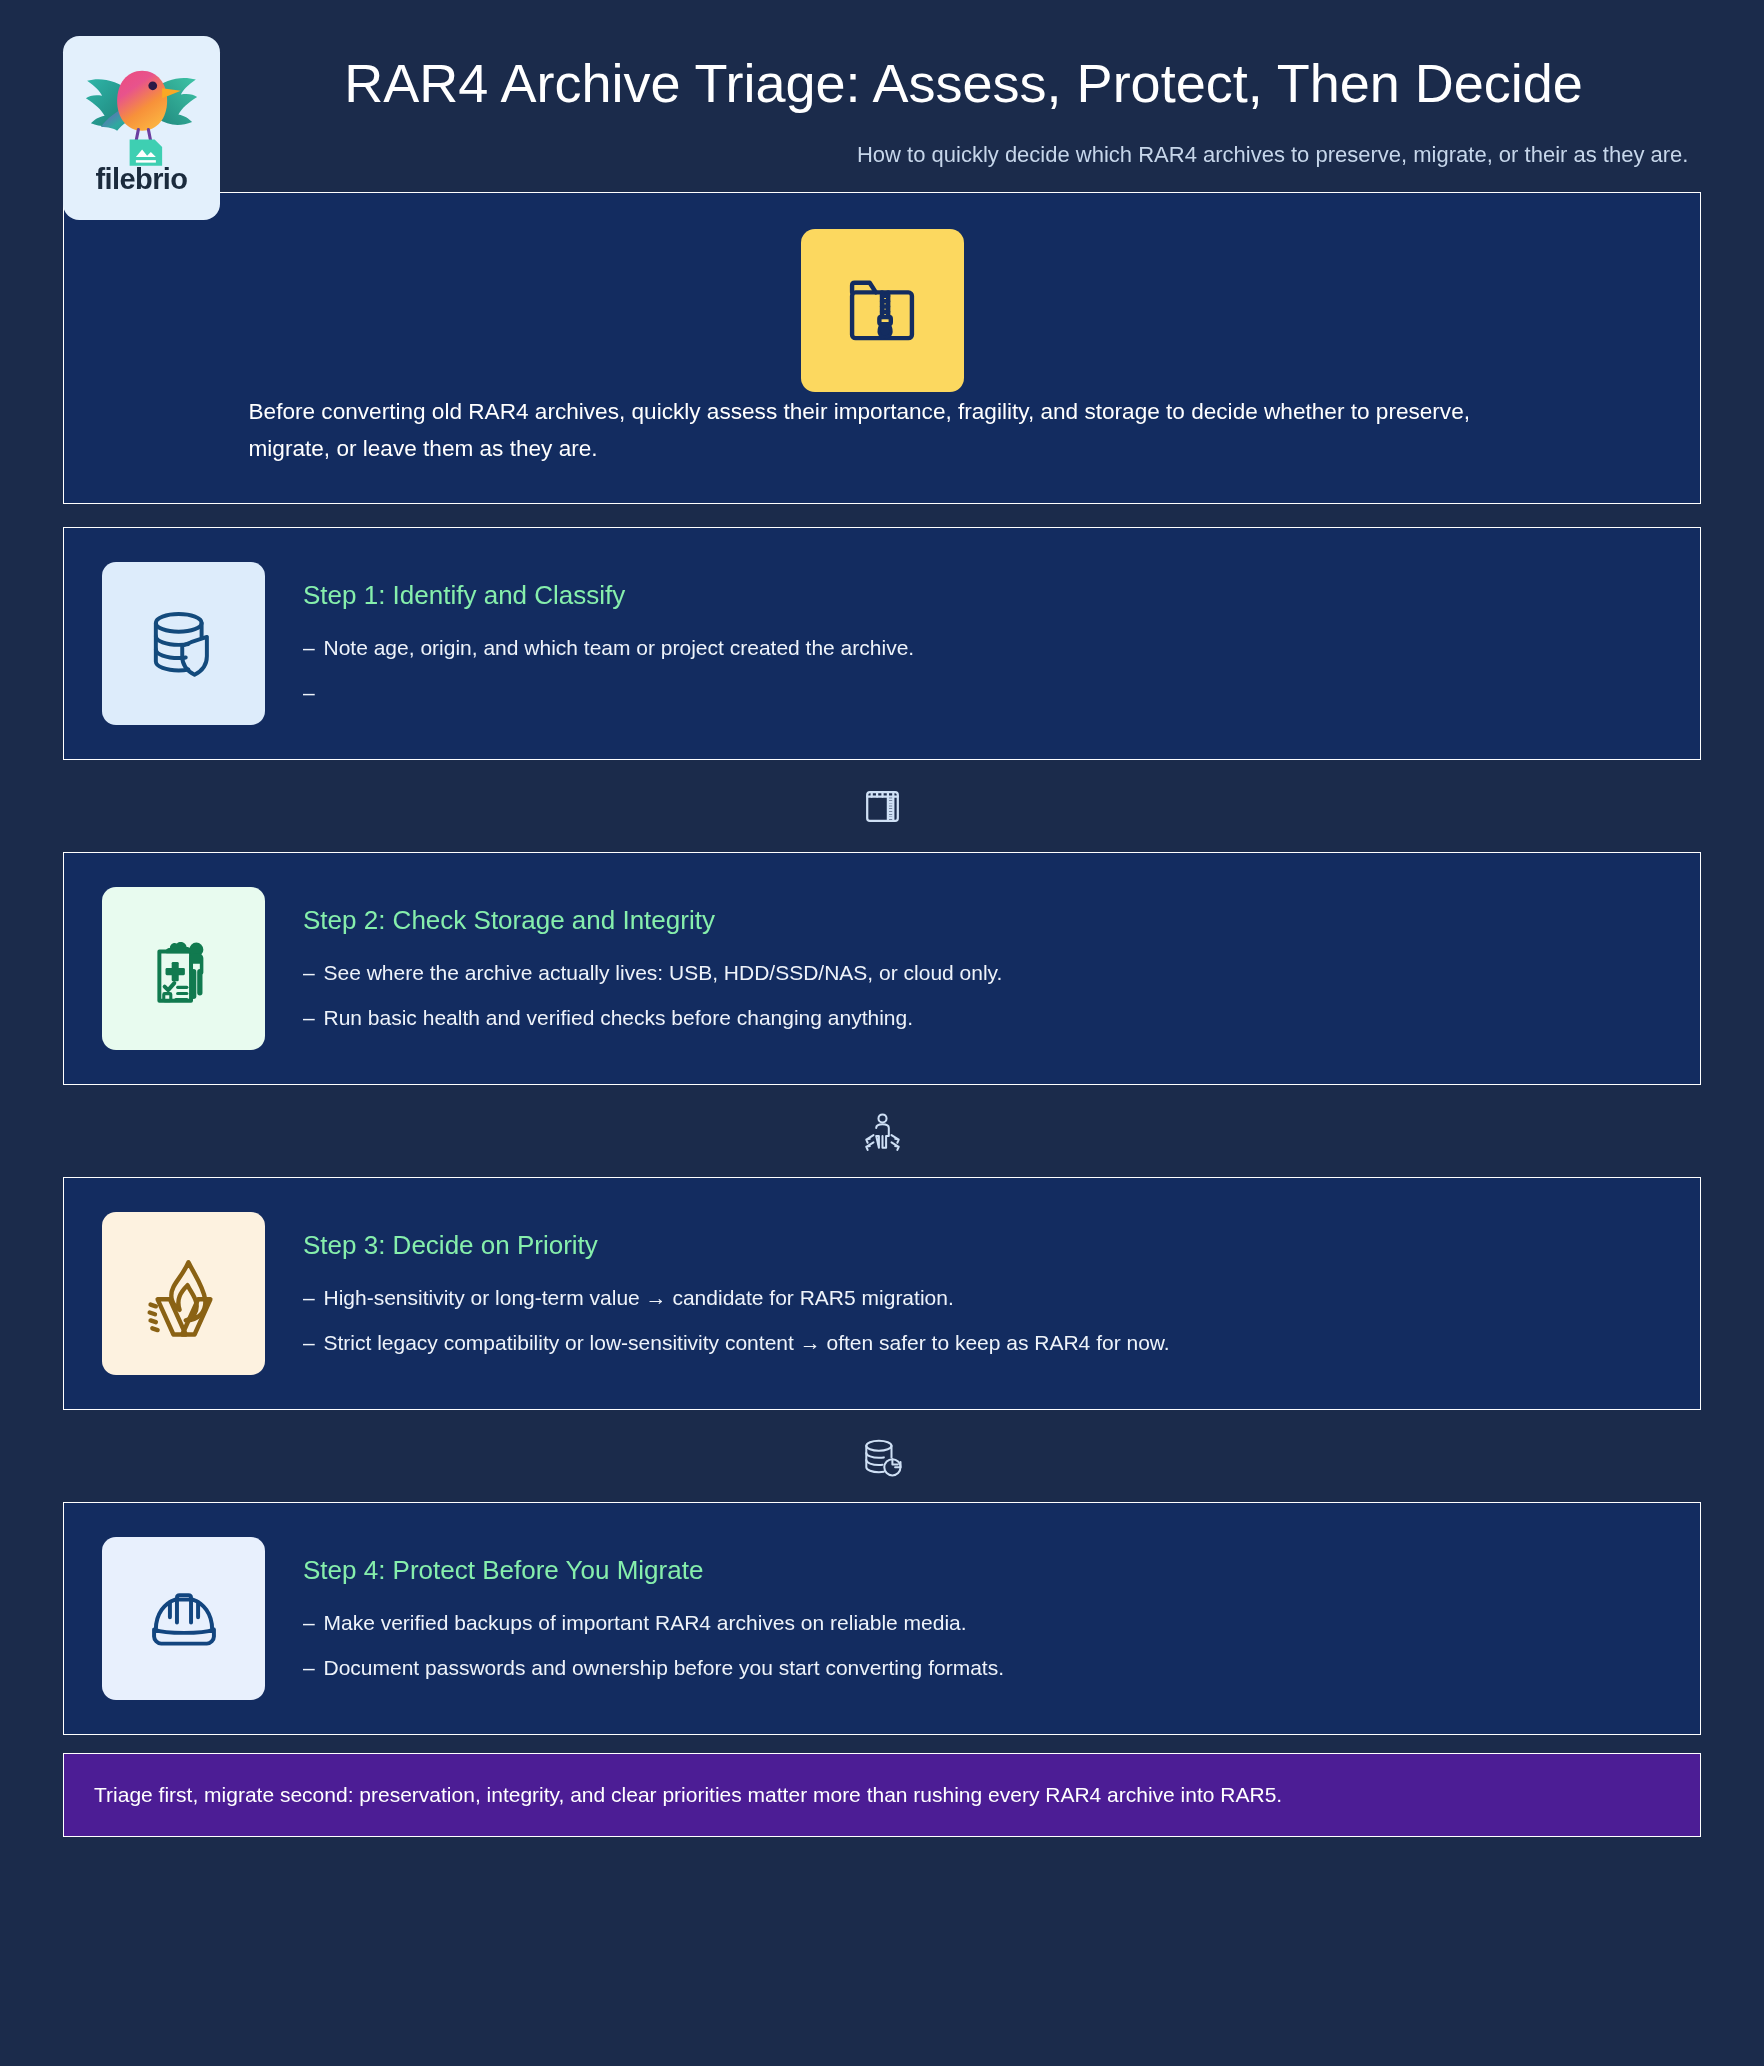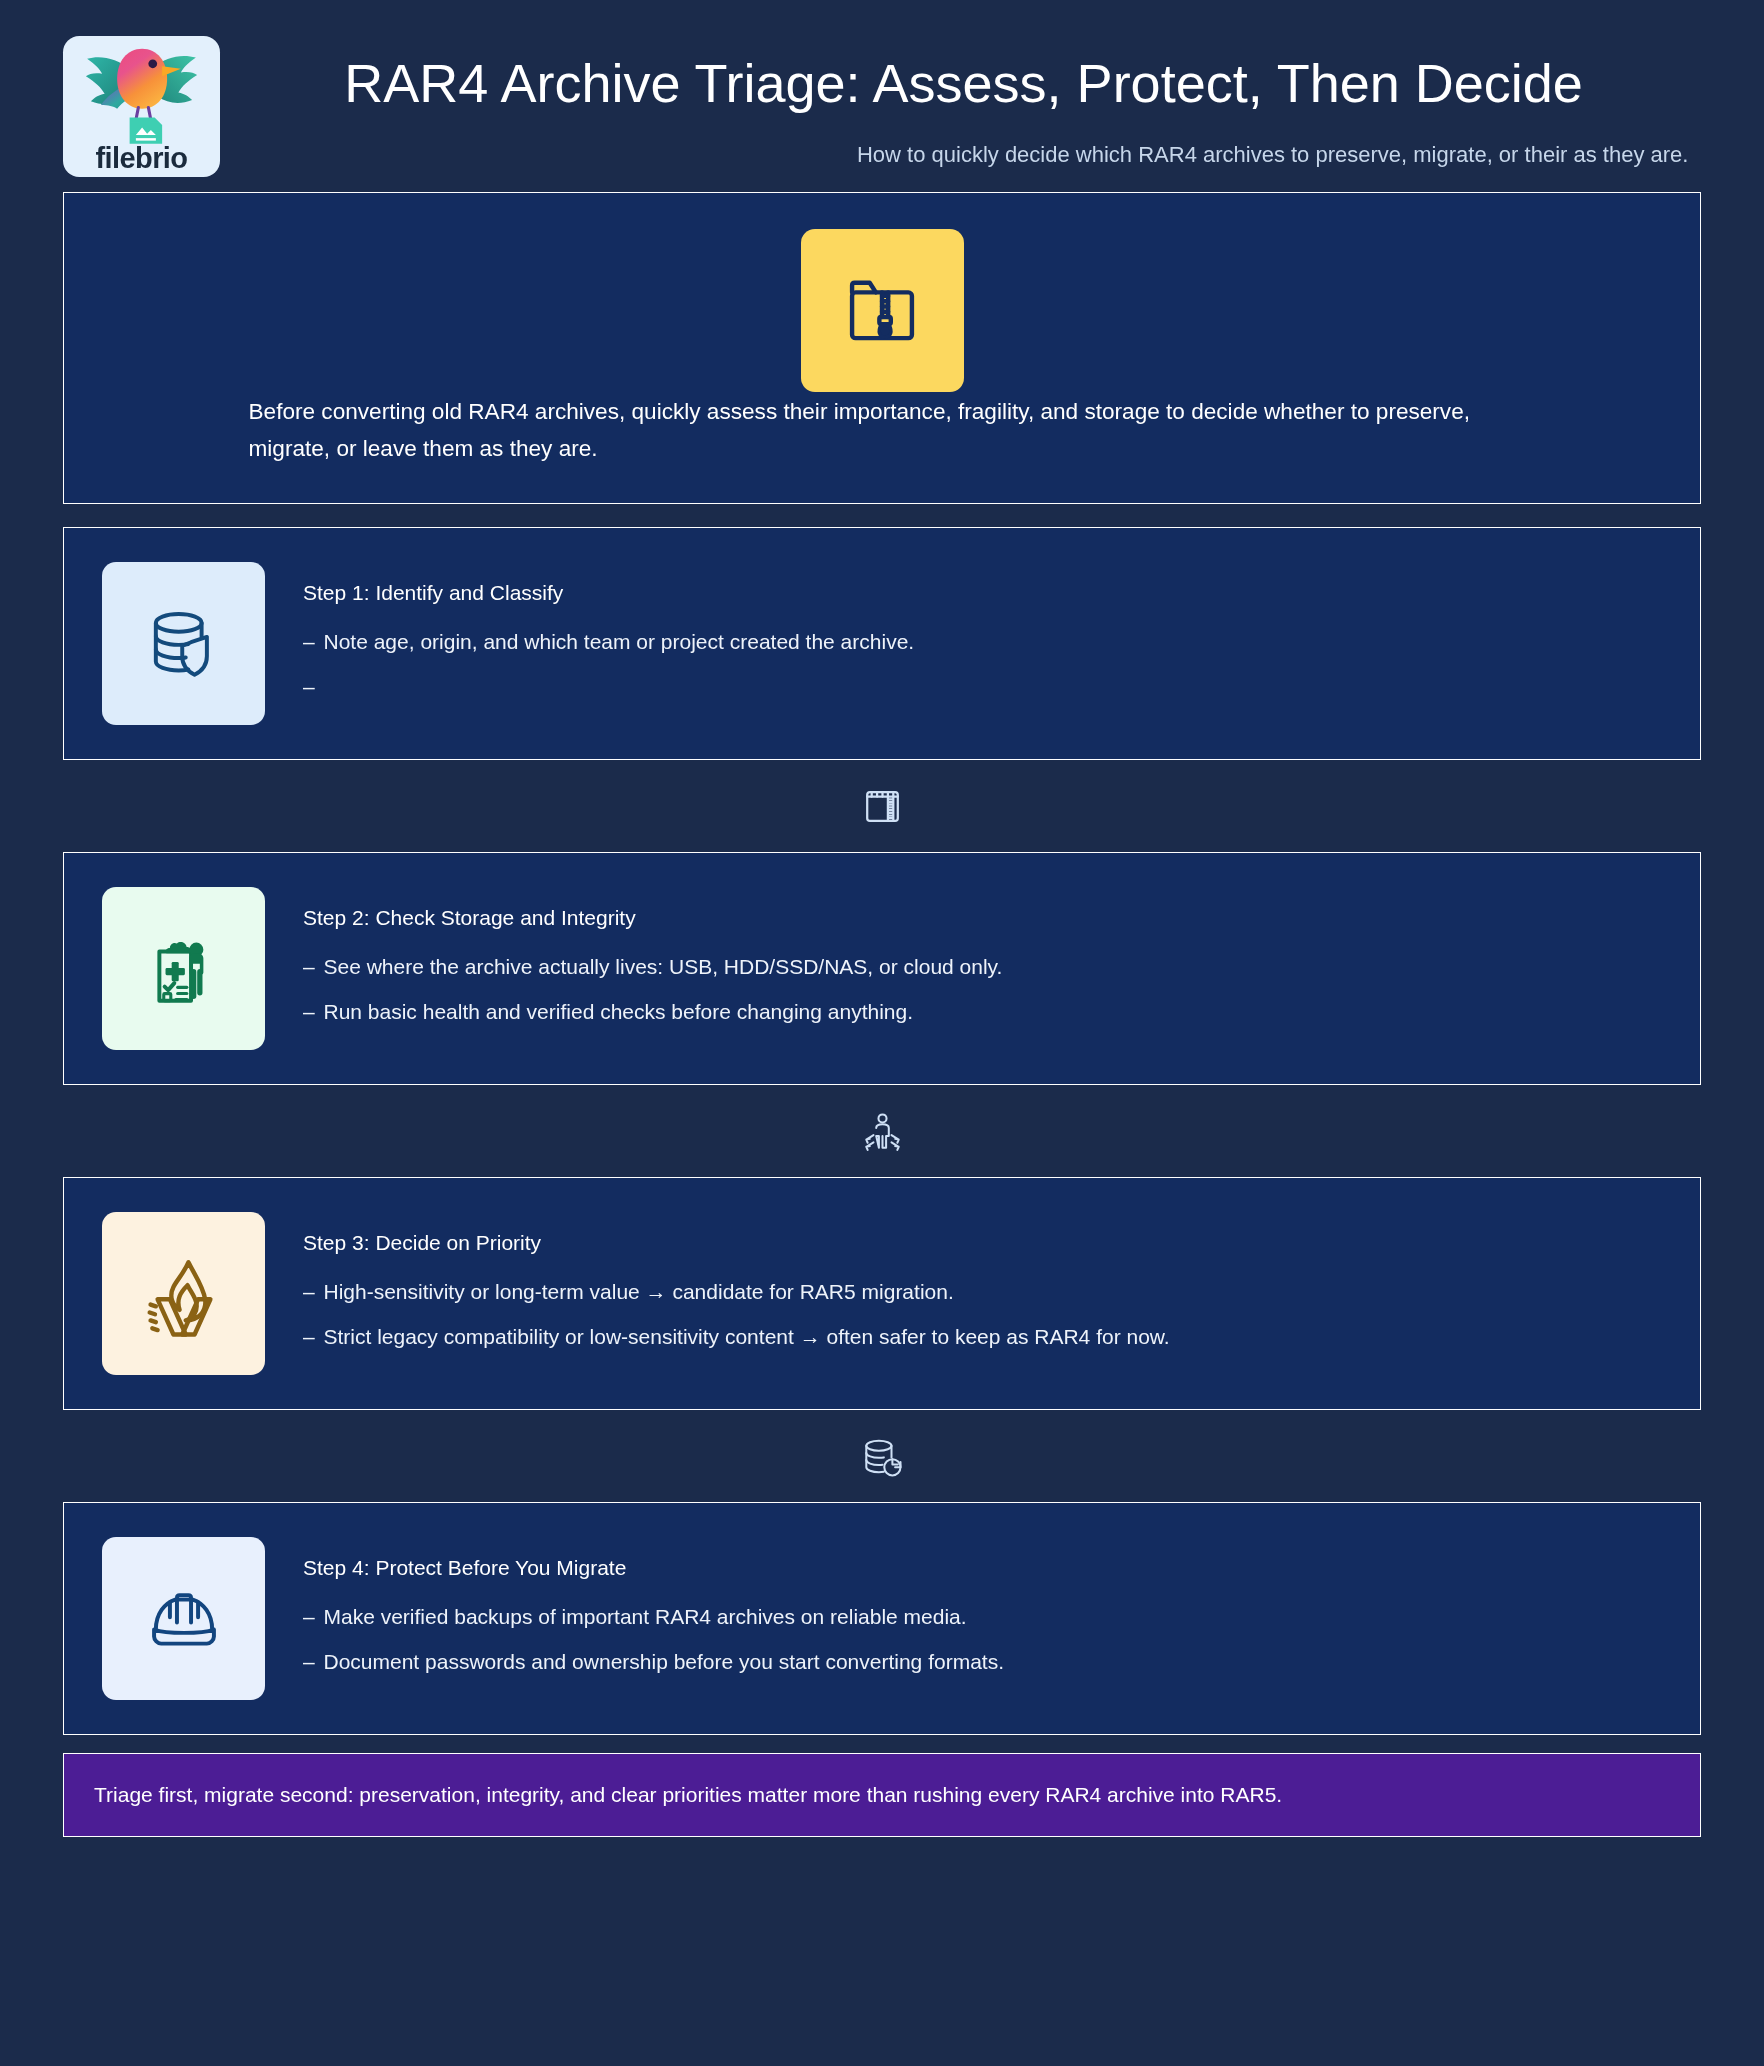--- a/index.html
+++ b/index.html
@@ -24,21 +24,21 @@
   
   .header {
     display: flex;
     align-items: flex-start;
     padding-top: 36px;
     height: 188px;
     box-sizing: border-box;
   }
   .logo-tile {
     width: 157px;
-    height: 141px;
+    height: 184px;
     background: #e3f0fc;
     border-radius: 16.3px;
     flex: 0 0 157px;
     display: flex;
     flex-direction: column;
     align-items: center;
     justify-content: center;
     overflow: hidden;
   }
   .logo-bird {
@@ -119,22 +119,22 @@
     padding-left: 38px;
     padding-top: 2.5px;
   }
   .intro-text {
     color: #ffffff;
     font-size: 22.6px;
     line-height: 1.62;
     max-width: 1305px;
   }
   .step-title {
-    color: #ffffff;
-    font-size: 21px;
+    color: #86efac;
+    font-size: 26px;
     font-weight: 400;
     line-height: 1.2;
     margin: 15px 0 21.3px 0;
   }
   .bullets { margin: 0; }
   .bullet {
     color: #eef3fa;
     font-size: 21px;
     line-height: 1.55;
     margin-bottom: 12.5px;

